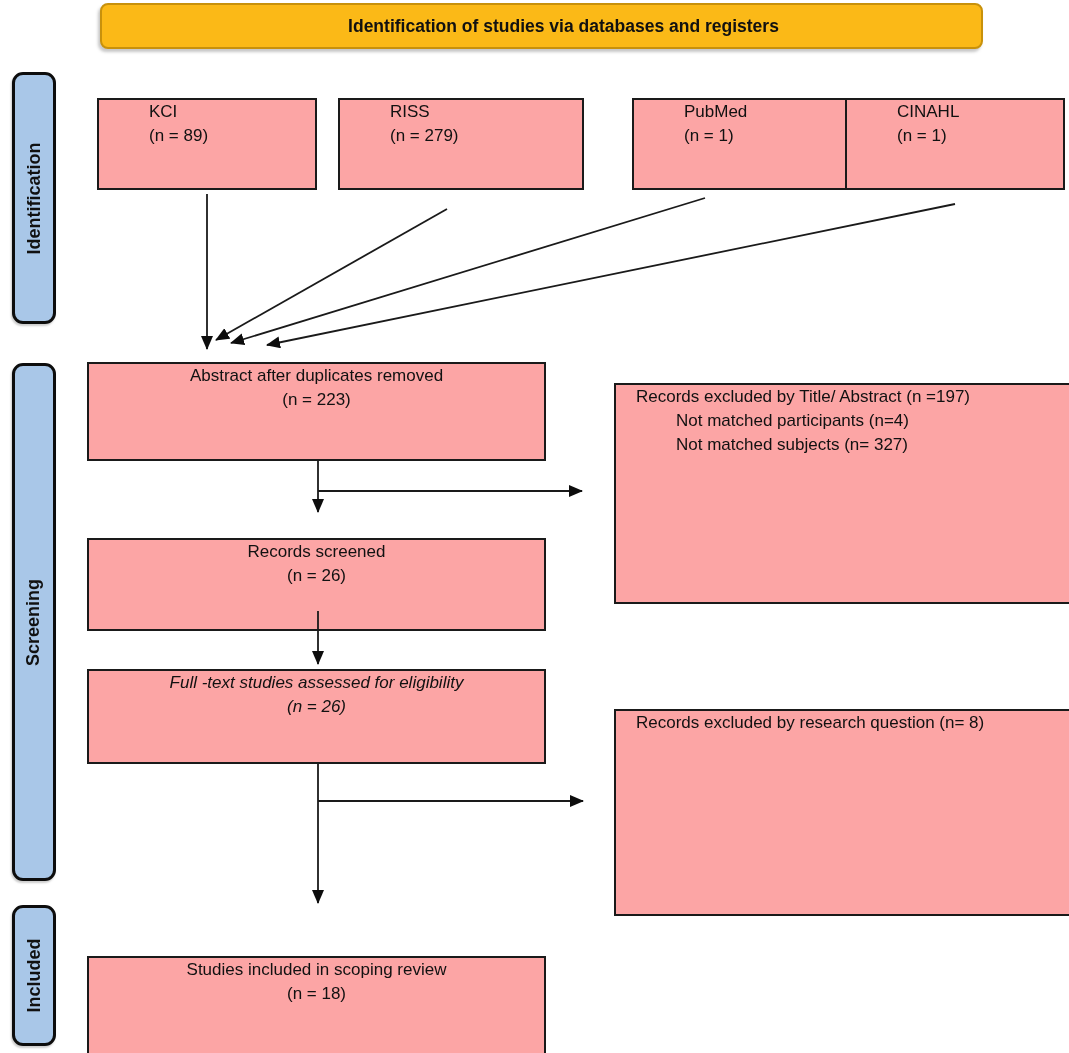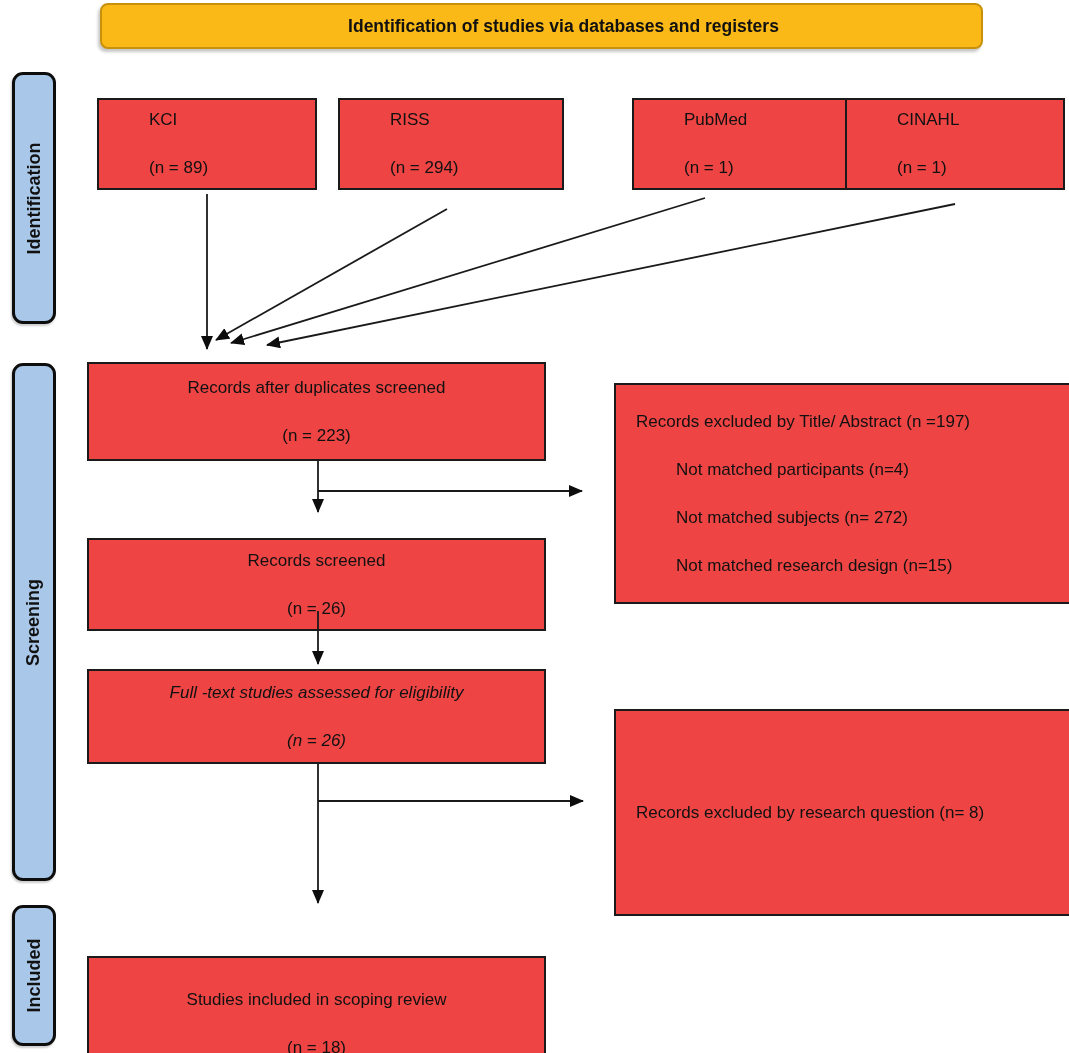--- a/index.html
+++ b/index.html
@@ -40,29 +40,29 @@
   .stage span{
     transform:rotate(-90deg);
     white-space:nowrap;
     font-weight:bold;font-size:18px;
   }
   .stage.identification{top:72px;height:252px;}
   .stage.screening{top:363px;height:518px;}
   .stage.included{top:905px;height:141px;}
   .box{
     position:absolute;
-    background:#ef4444;
+    background:#fca5a5;
     border:2px solid var(--box-border);
     box-sizing:border-box;
     font-size:17px;line-height:24px;
-    display:flex;flex-direction:column;justify-content:center;gap:24px;
+    display:flex;flex-direction:column;justify-content:flex-start;
   }
   .db{top:98px;height:92px;padding-left:50px;align-items:flex-start;}
   .db.kci{left:97px;width:220px;}
-  .db.riss{left:338px;width:226px;}
+  .db.riss{left:338px;width:246px;}
   .db.pubmed{left:596px;width:224px;margin-left:36px;}
   .db.cinahl{left:845px;width:220px;}
   .flowbox{left:87px;width:459px;align-items:center;text-align:center;}
   .flowbox.f1{top:362px;height:99px;}
   .flowbox.f2{top:538px;height:93px;}
   .flowbox.f3{top:669px;height:95px;font-style:italic;}
   .flowbox.f4{top:956px;height:135px;}
   .excl{left:614px;width:476px;align-items:flex-start;padding-left:20px;padding-right:8px;}
   .excl.e1{top:383px;height:221px;}
   .excl.e2{top:709px;height:207px;}
@@ -87,53 +87,52 @@
   <div class="stage included">
     <span>Included</span>
   </div>
 
   <div class="box db kci">
     <div>KCI</div>
     <div>(n = 89)</div>
   </div>
   <div class="box db riss">
     <div>RISS</div>
-    <div>(n = 294)</div>
+    <div>(n = 279)</div>
   </div>
   <div class="box db pubmed">
     <div>PubMed</div>
     <div>(n = 1)</div>
   </div>
   <div class="box db cinahl">
     <div>CINAHL</div>
     <div>(n = 1)</div>
   </div>
 
   <div class="box flowbox f1">
-    <div>Records after duplicates screened</div>
+    <div>Abstract after duplicates removed</div>
     <div>(n = 223)</div>
   </div>
   <div class="box flowbox f2">
     <div>Records screened</div>
     <div>(n = 26)</div>
   </div>
   <div class="box flowbox f3">
     <div>Full -text studies assessed for eligibility</div>
     <div>(n = 26)</div>
   </div>
   <div class="box flowbox f4">
     <div>Studies included in scoping review</div>
     <div>(n = 18)</div>
   </div>
 
   <div class="box excl e1">
     <div>Records excluded by Title/ Abstract (n =197)</div>
     <div class="reason">Not matched participants (n=4)</div>
-    <div class="reason">Not matched subjects (n= 272)</div>
-    <div class="reason">Not matched research design (n=15)</div>
+    <div class="reason">Not matched subjects (n= 327)</div>
   </div>
   <div class="box excl e2">
     <div>Records excluded by research question (n= 8)</div>
   </div>
 
   <svg class="arrows" width="1069" height="1053" viewBox="0 0 1069 1053">
     <defs>
       <marker id="ah" markerUnits="userSpaceOnUse" markerWidth="16" markerHeight="14" refX="13" refY="6" orient="auto">
         <path d="M0,0 L14,6 L0,12 Z" fill="#0d0d0d"></path>
       </marker>

